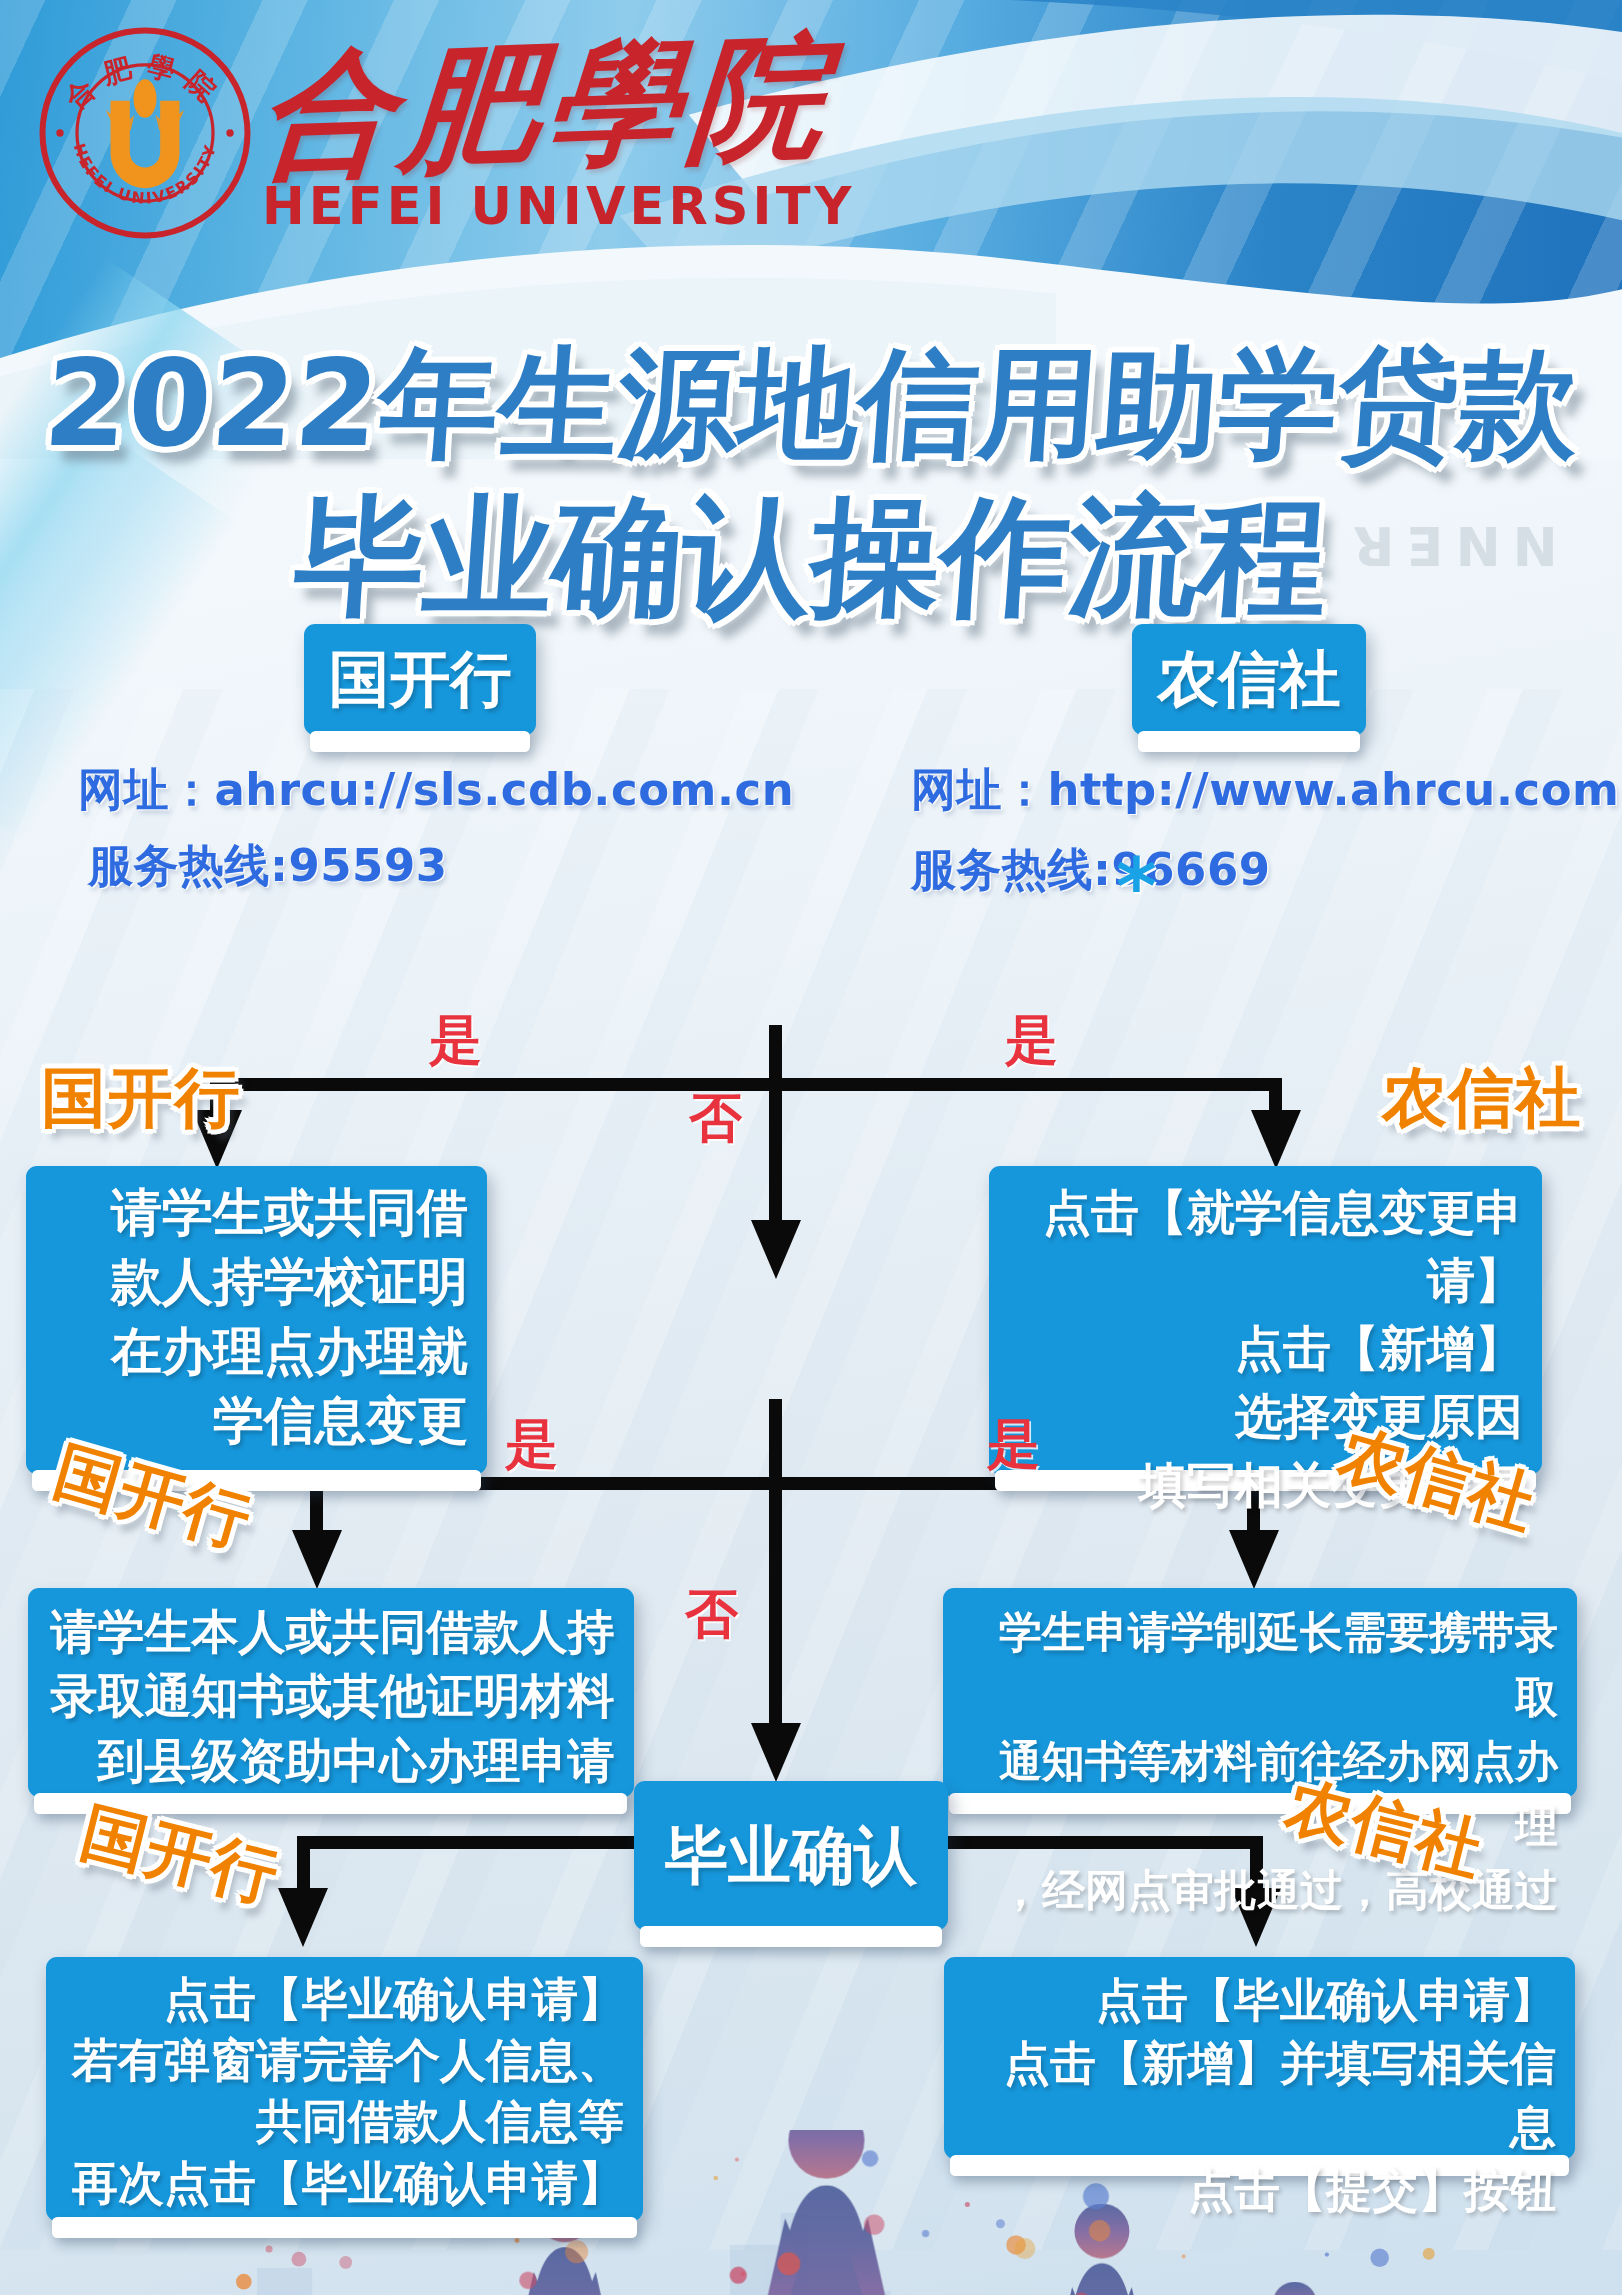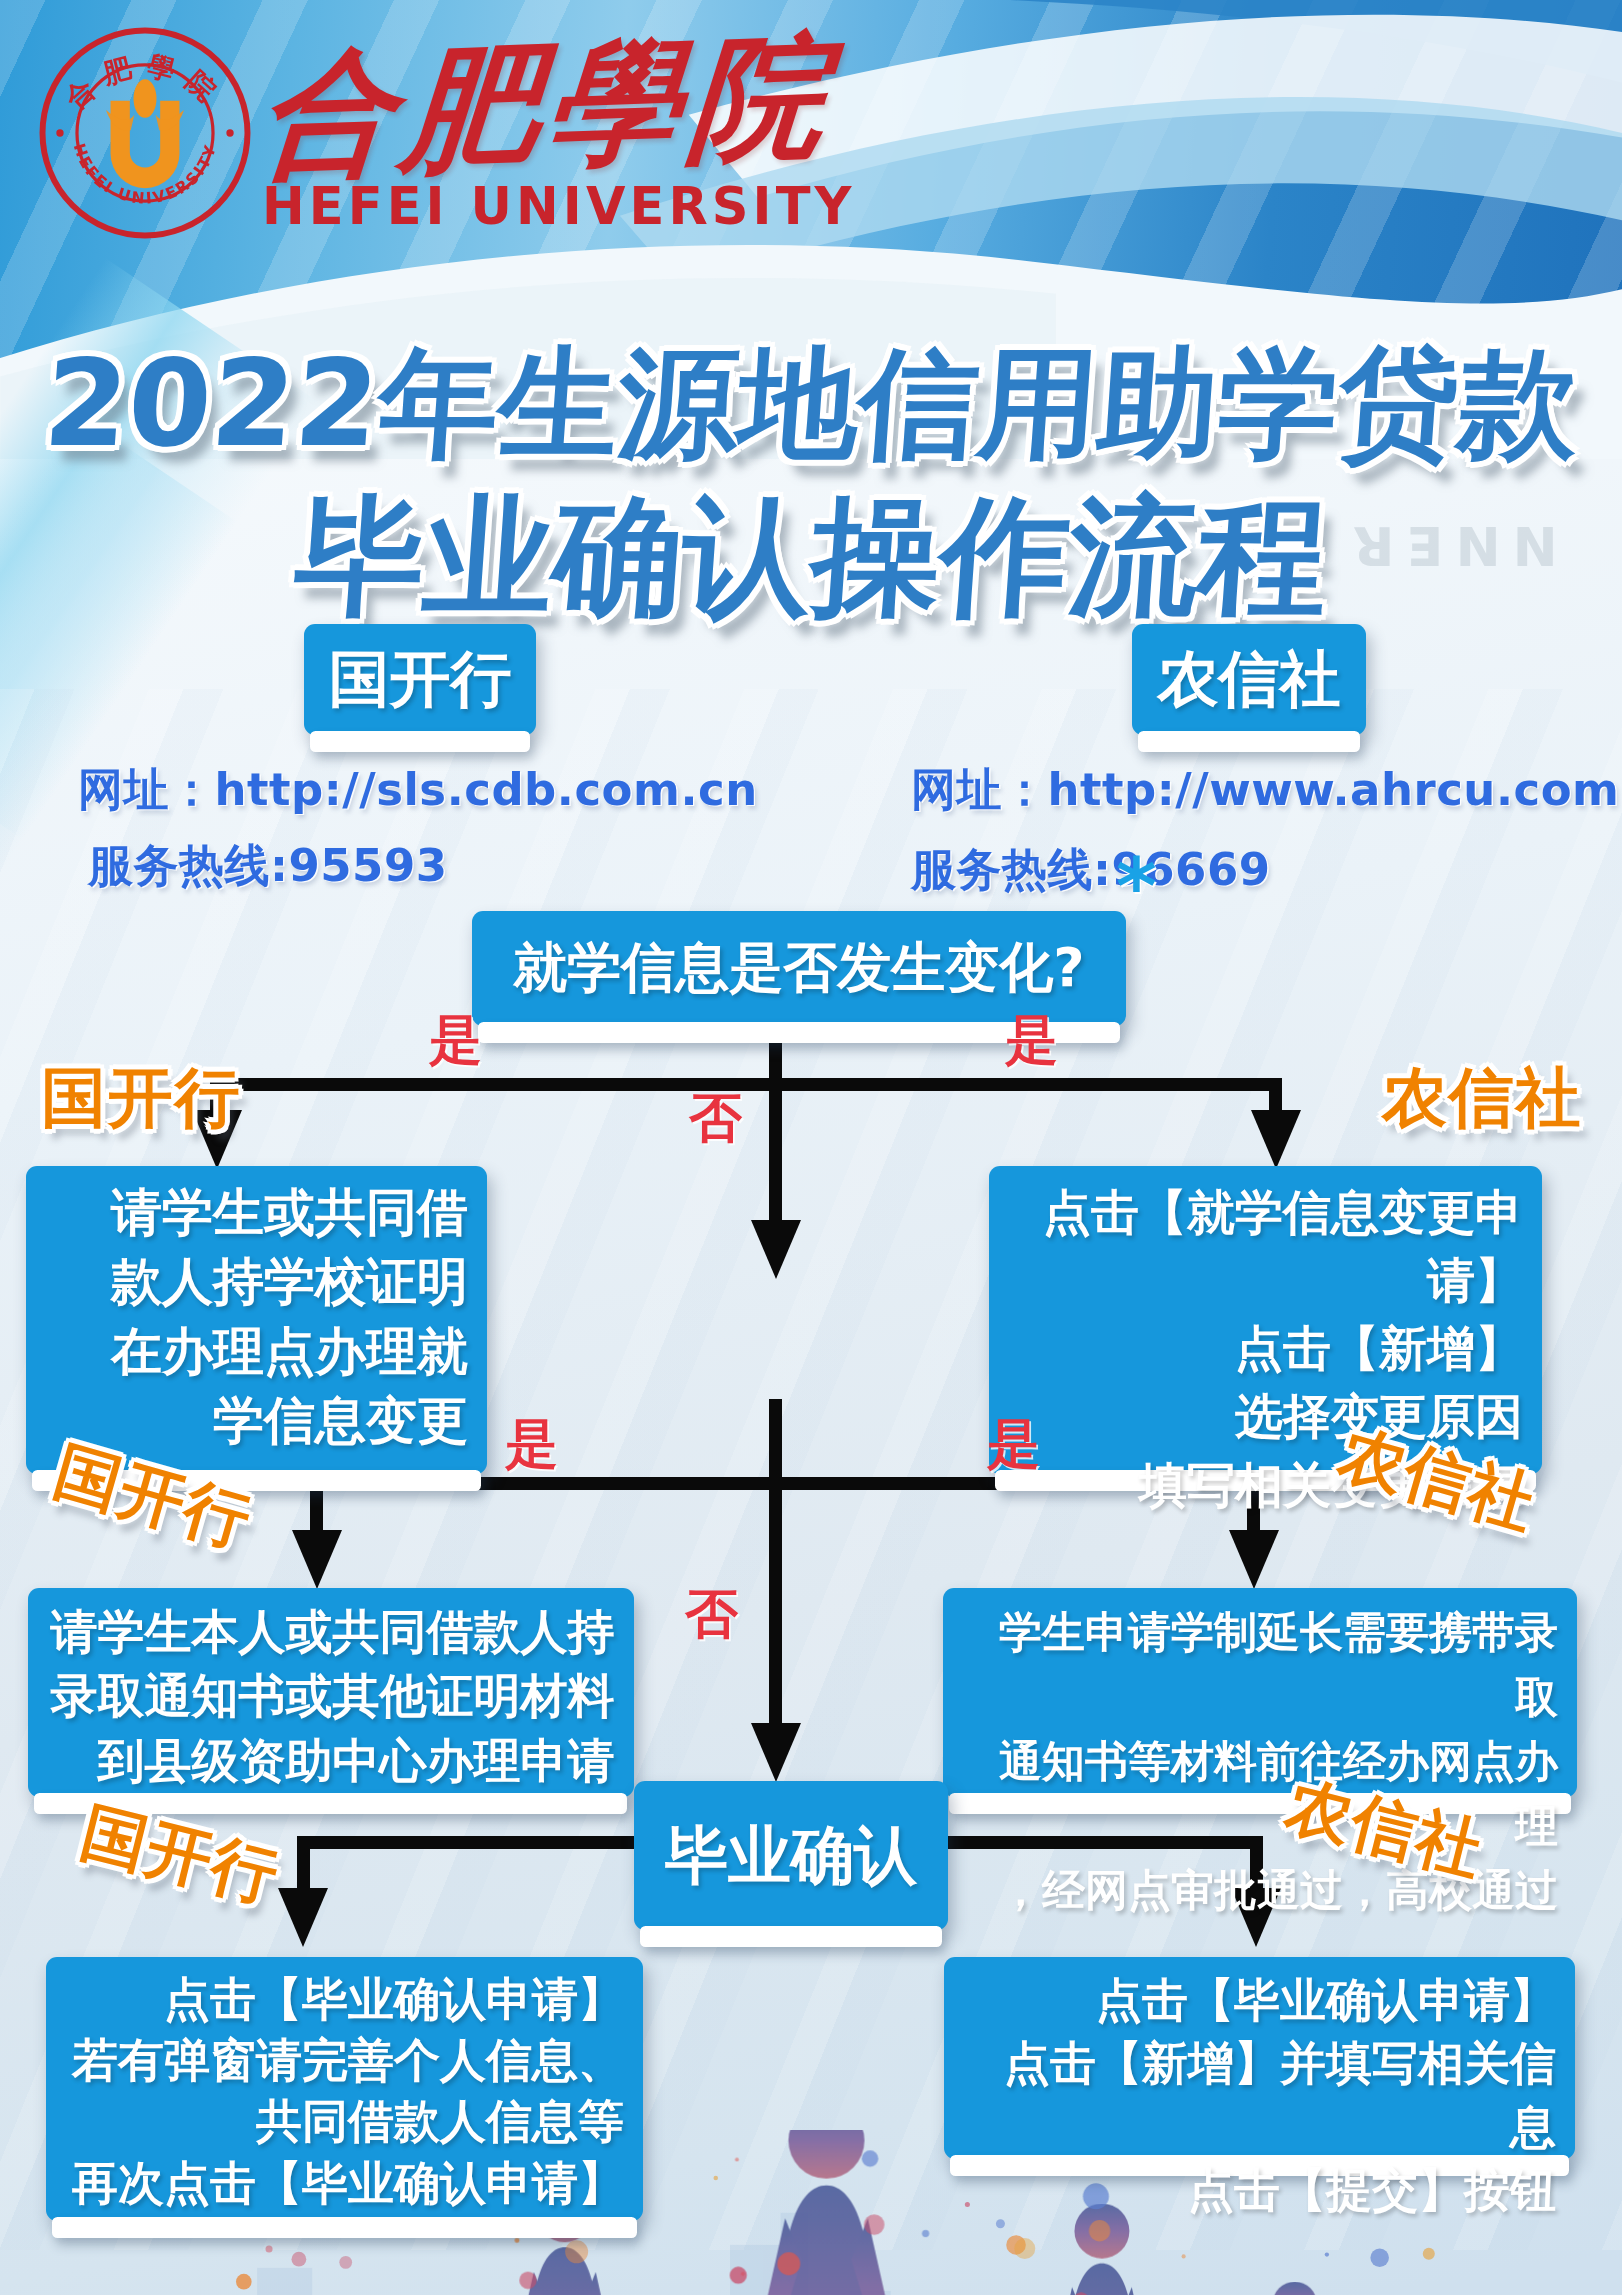--- a/index.html
+++ b/index.html
@@ -103,32 +103,29 @@
   <div class="abs title" style="top:324px;font-size:120px;">2022年生源地信用助学贷款</div>
   <div class="abs title" style="top:471px;font-size:129px;">毕业确认操作流程</div>
 
   <div class="abs fbox" style="left:304px;top:624px;width:232px;height:111px;">
     <div class="txt" style="font-size:61px;">国开行</div>
   </div>
   <div class="abs fbox" style="left:1132px;top:624px;width:234px;height:111px;">
     <div class="txt" style="font-size:61px;">农信社</div>
   </div>
   <div class="abs url" style="left:78px;top:760px;">
-    <span>网址：</span><span>http://sls.cdb.com.cn</span>
+    <span>网址：</span><span>ahrcu://sls.cdb.com.cn</span>
   </div>
   <div class="abs url" style="left:911px;top:760px;">
     <span>网址：</span><span>http://www.ahrcu.com</span>
   </div>
   <div class="abs url" style="left:88px;top:836px;">服务热线:95593</div>
   <div class="abs url" style="left:911px;top:840px;">服务热线:96669</div>
 
   <div class="abs ast" style="left:1116px;top:842px;">*</div>
-  <div class="abs fbox" style="left:472px;top:911px;width:654px;height:115px;">
-    <div class="txt" style="font-size:54px;">就学信息是否发生变化?</div>
-  </div>
 
   <div class="abs vline" style="left:769px;top:1025px;width:13px;height:60px;"></div>
   <div class="abs hline" style="left:210px;top:1078px;width:1072px;height:13px;"></div>
   <div class="abs yn" style="left:429px;top:1005px;">是</div>
   <div class="abs yn" style="left:1005px;top:1005px;">是</div>
   <div class="abs vline" style="left:210px;top:1078px;width:13px;height:41px;"></div>
   <div class="abs arrow" style="left:192px;top:1110px;"></div>
   <div class="abs vline" style="left:1269px;top:1078px;width:13px;height:41px;"></div>
   <div class="abs arrow" style="left:1251px;top:1110px;"></div>
   <div class="abs vline" style="left:769px;top:1078px;width:13px;height:152px;"></div>

